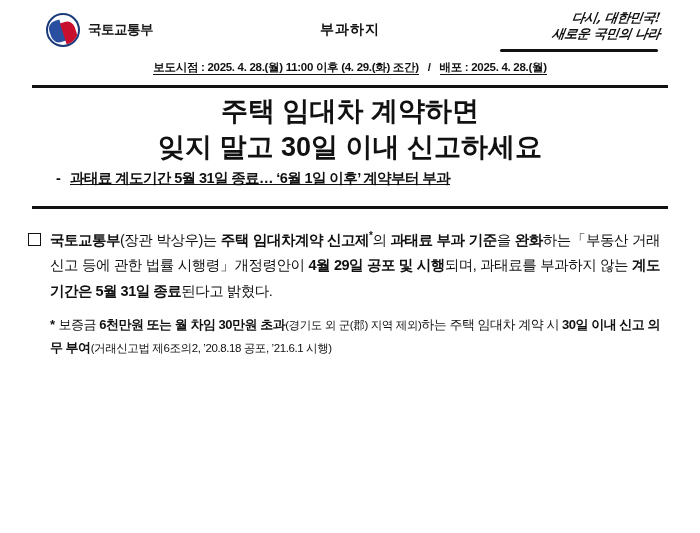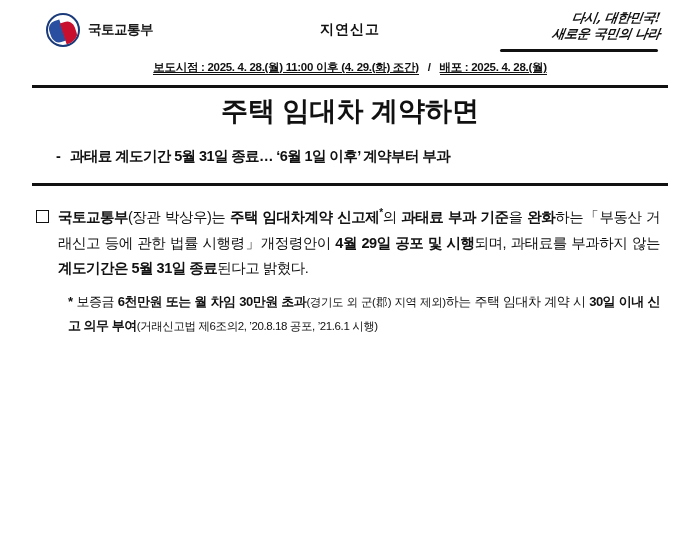--- a/index.html
+++ b/index.html
@@ -90,21 +90,20 @@
     text-align: center;
     font-size: 11.5px;
     font-weight: bold;
     letter-spacing: -0.3px;
     padding: 6px 0 8px 0;
     white-space: nowrap;
   }
   .release-line .seg {
     border-bottom: 1px solid #111;
     padding-bottom: 1px;
-    text-decoration: underline;
   }
   .release-line .sep {
     padding: 0 6px;
   }
 
   
   .title-box {
     margin: 2px 32px 0 32px;
     border-top: 3px solid #111;
     border-bottom: 3px solid #111;
@@ -113,39 +112,40 @@
   }
   .title-main {
     text-align: center;
     font-size: 27px;
     font-weight: bold;
     letter-spacing: 0px;
     line-height: 1.32;
     color: #111;
   }
   .title-bullets {
-    margin-top: 14px;
+    margin-top: 1px;
     padding: 0 10px 0 14px;
+    text-decoration: underline;
   }
   .title-bullet {
     font-size: 14.5px;
     font-weight: bold;
     letter-spacing: -0.6px;
     line-height: 1.75;
     color: #111;
     white-space: nowrap;
   }
   .title-bullet .dash {
     display: inline-block;
     width: 14px;
   }
 
   
   .body {
-    padding: 18px 40px 0 36px;
+    padding: 18px 40px 0 28px;
   }
   .para {
     display: flex;
     align-items: flex-start;
     gap: 9px;
     margin-bottom: 8px;
   }
   .checkbox {
     width: 11px;
     height: 11px;
@@ -161,21 +161,21 @@
     color: #111;
   }
   .b { font-weight: bold; }
   .sup { font-size: 10px; vertical-align: super; }
   .small-note {
     font-size: 11.5px;
     letter-spacing: -0.4px;
   }
 
   .note {
-    margin: 6px 0 12px 32px;
+    margin: 6px 0 12px 22px;
     font-size: 13px;
     line-height: 1.8;
     letter-spacing: -0.5px;
     text-align: justify;
     color: #111;
   }
   .note .star { margin-right: 4px; font-weight: bold; }
 
   
   .watermark {
@@ -269,37 +269,38 @@
     <div class="brand">
       <div class="brand-emblem">
         <div class="em-circle">
           <div class="em-half-l"></div>
           <div class="em-half-r"></div>
         </div>
       </div>
       <div class="brand-name">국토교통부</div>
     </div>
 
-    <div class="doc-type">지연신고</div>
+    <div class="doc-type">부과하지</div>
 
     <div class="slogan">
       <span class="slogan-line">다시, 대한민국!</span>
       <span class="slogan-line">새로운 국민의 나라</span>
       <span class="slogan-underline"></span>
     </div>
   </div>
 
   <div class="release-line">
     <span class="seg">보도시점 : 2025. 4. 28.(월) 11:00 이후 (4. 29.(화) 조간)</span>
     <span class="sep">/</span>
     <span class="seg">배포 : 2025. 4. 28.(월)</span>
   </div>
 
   <div class="title-box">
     <div class="title-main">주택 임대차 계약하면</div>
+    <div class="title-main">잊지 말고 30일 이내 신고하세요</div>
     <div class="title-bullets">
       <div class="title-bullet">
         <span class="dash">-</span><span>과태료 계도기간 5월 31일 종료… ‘6월 1일 이후’ 계약부터 부과</span>
       </div>
     </div>
   </div>
 
   <div class="body">
 
     <div class="para">

